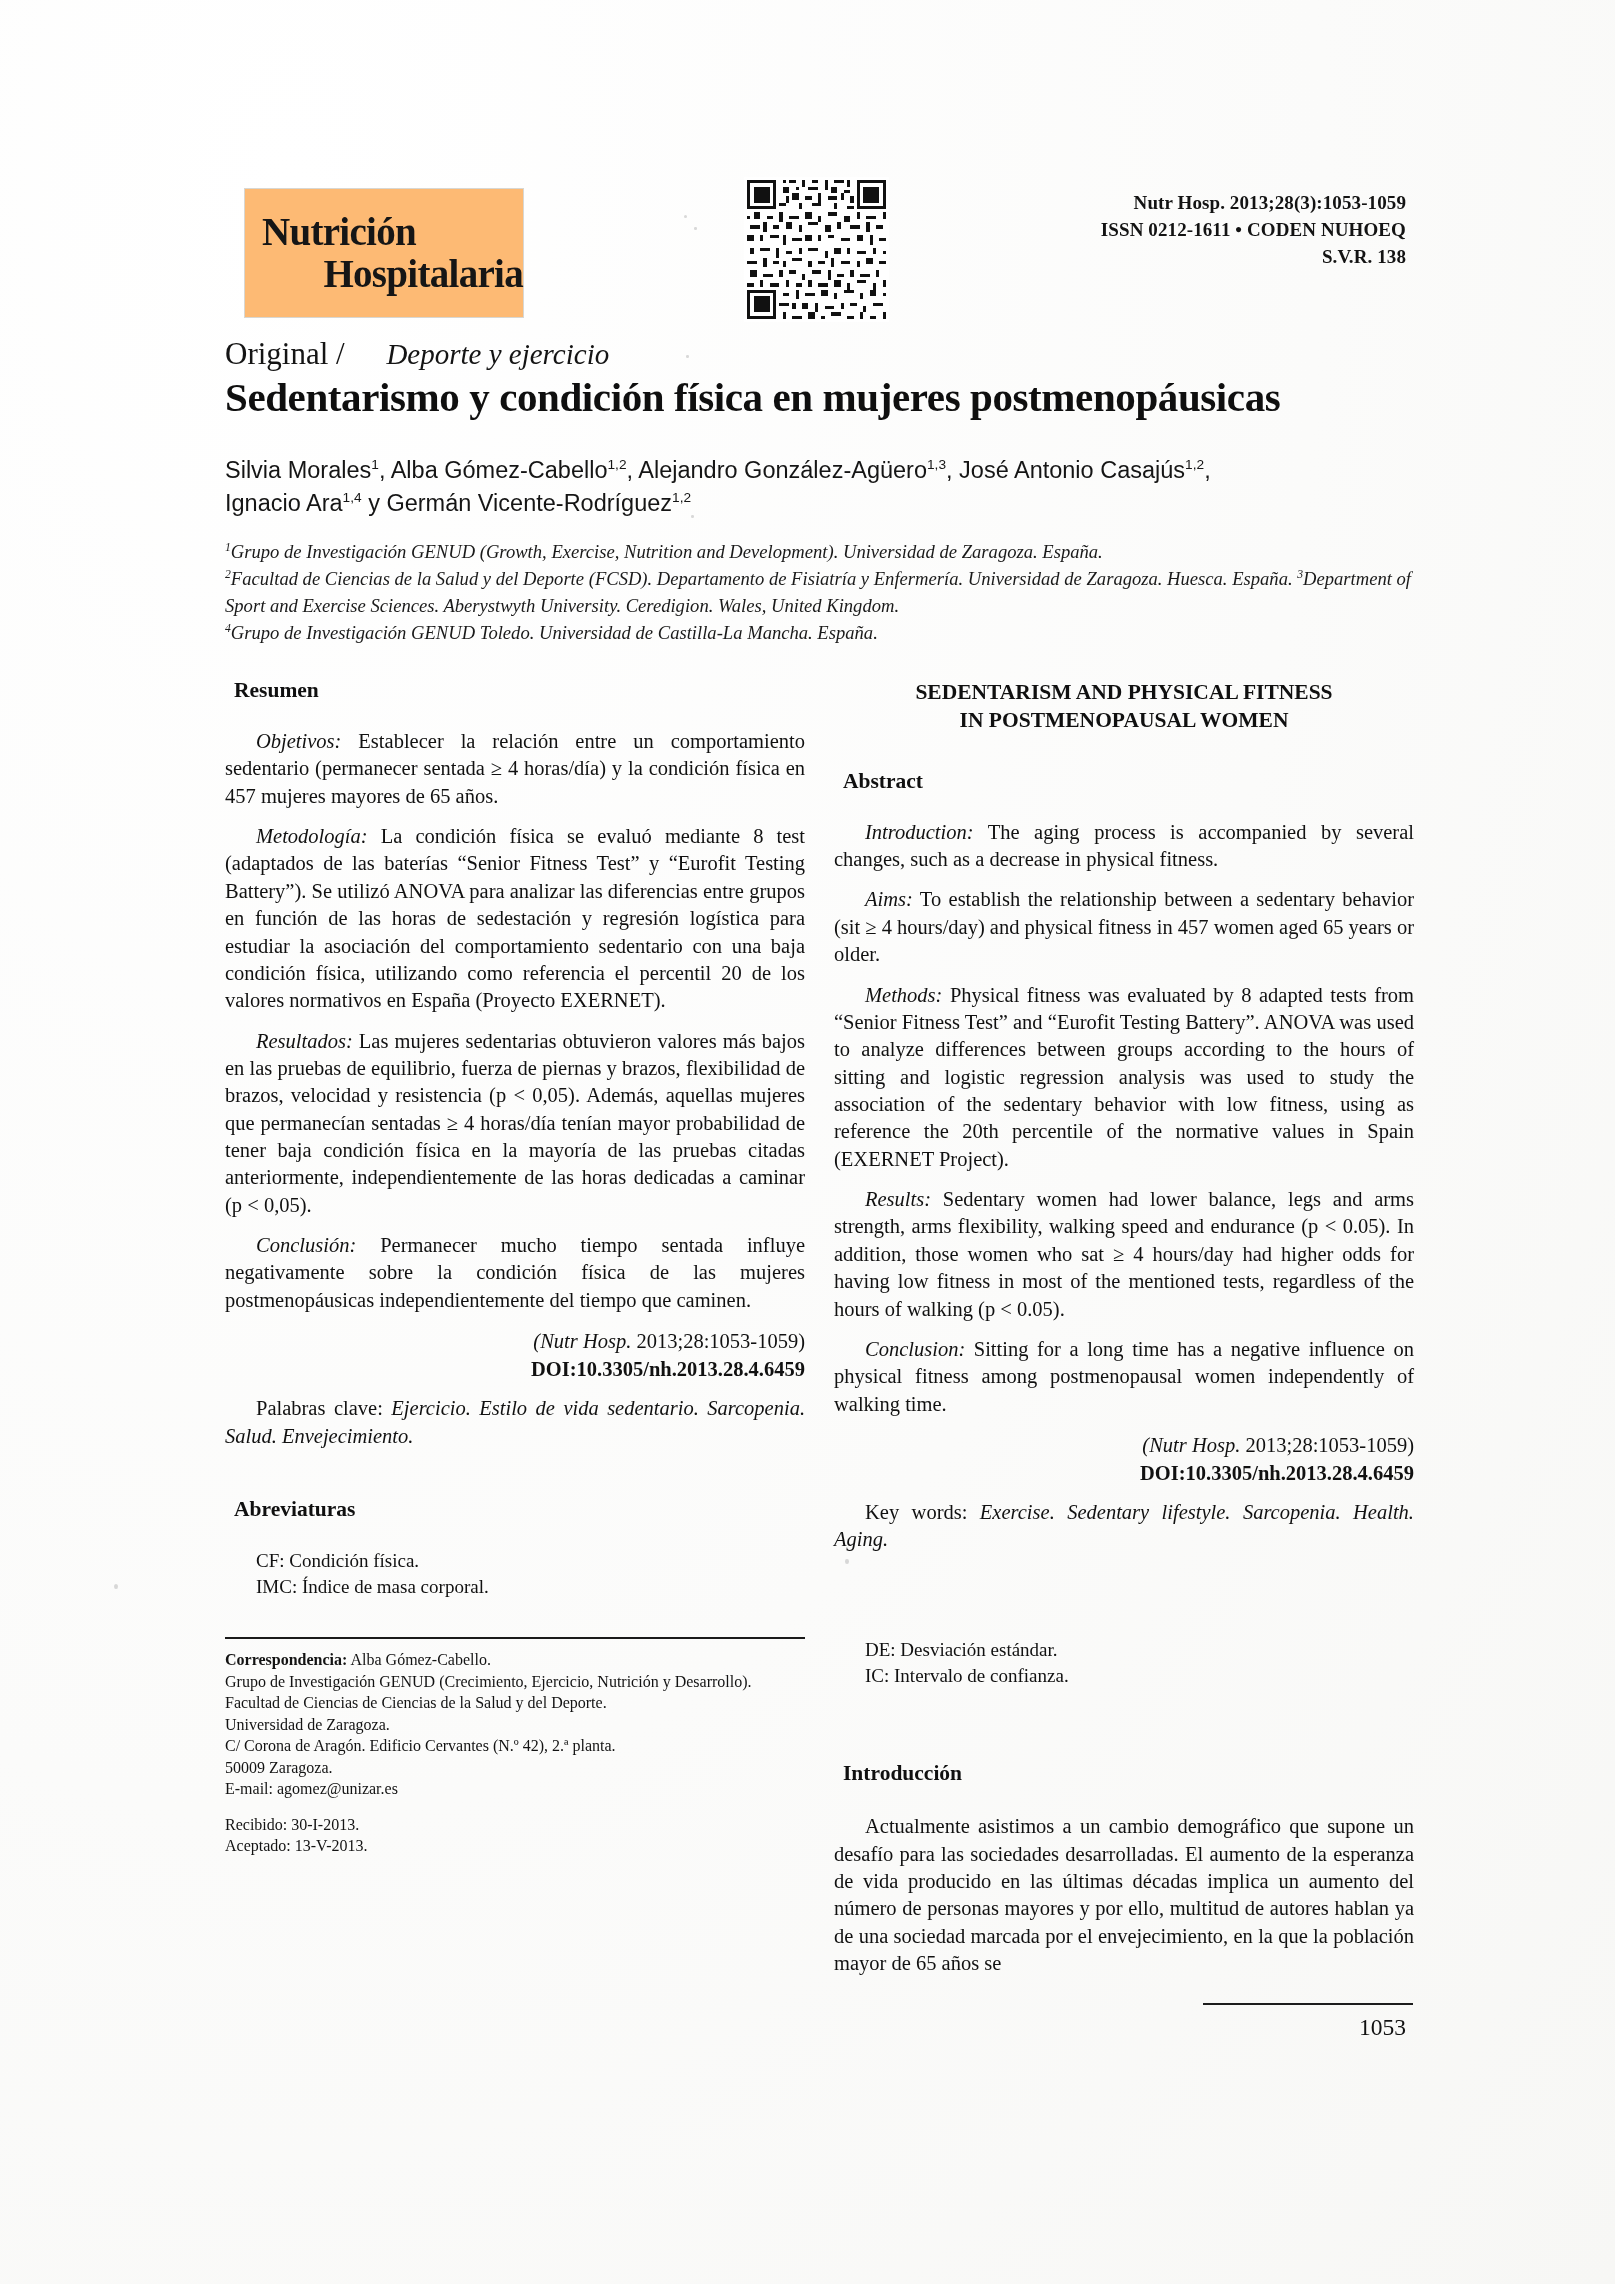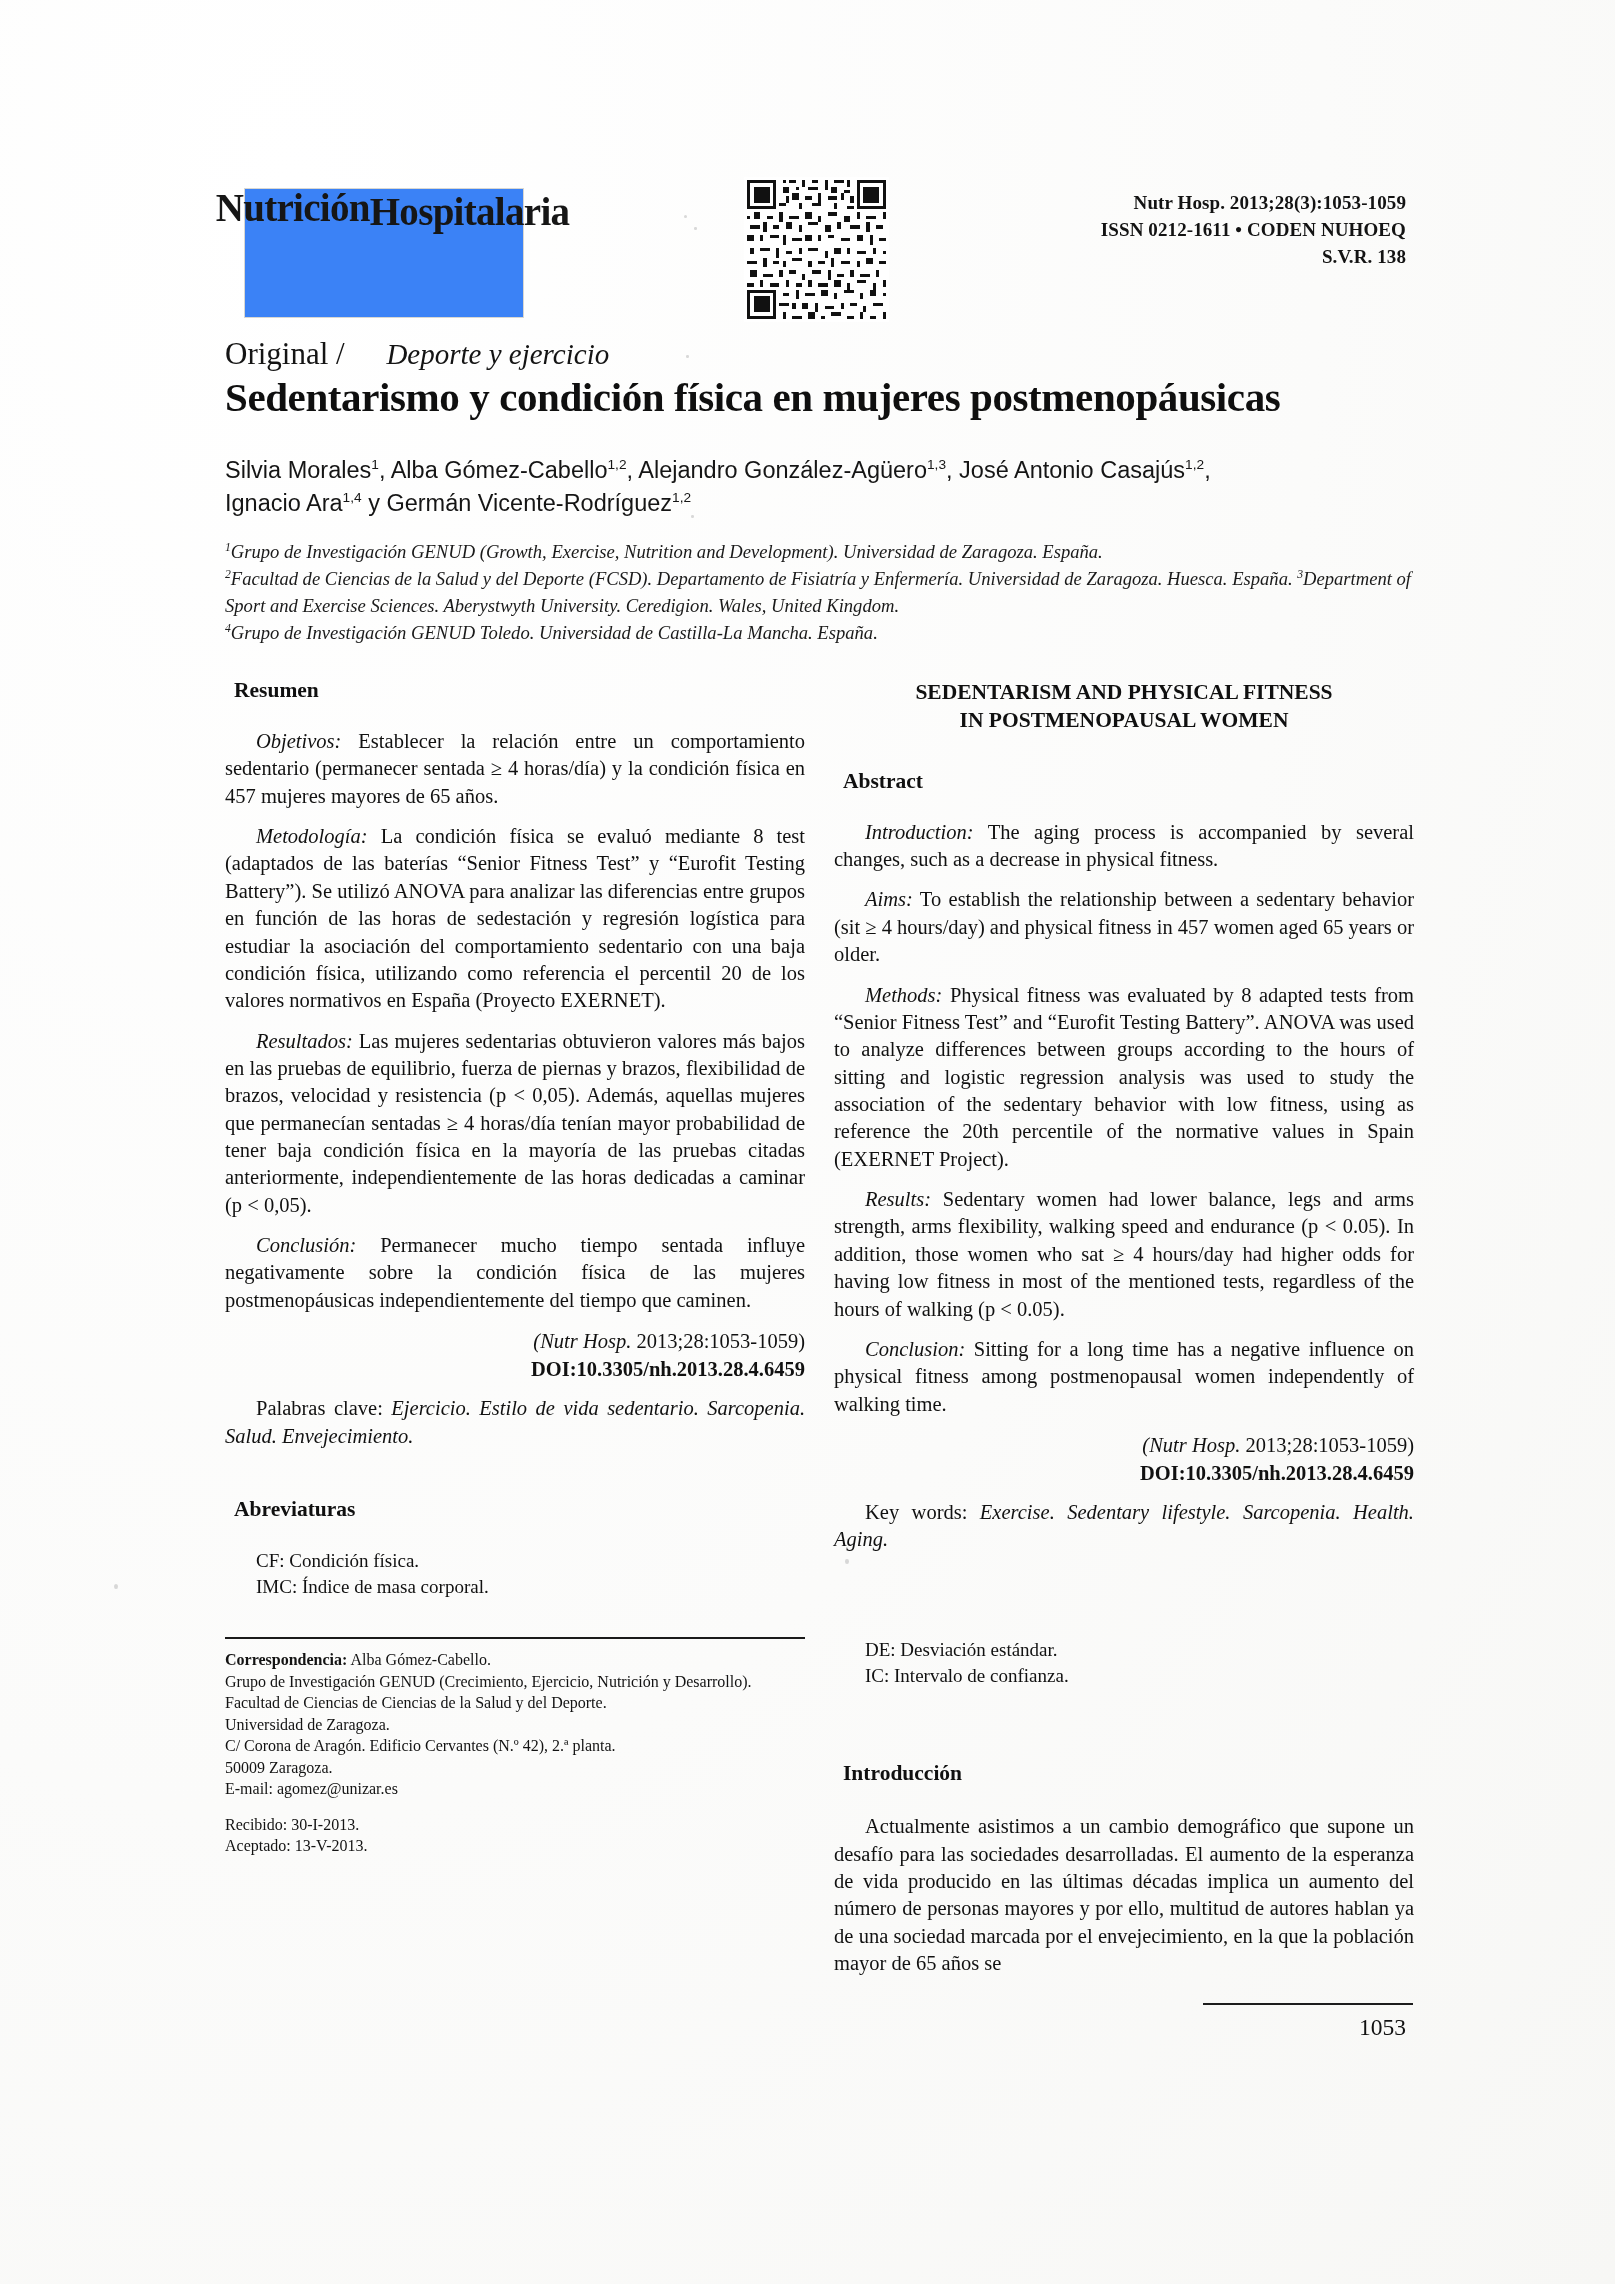--- a/index.html
+++ b/index.html
@@ -28,37 +28,37 @@
       radial-gradient(ellipse at 18% 8%, #ffffff 0%, #fbfbfa 55%, #f7f7f5 100%);
   }
 
   
   .masthead {
     position: absolute;
     left: 244px;
     top: 188px;
     width: 280px;
     height: 130px;
-    background: #3b82f6;
+    background: #fdba74;
     border: 1.3px solid #d8d7d2;
     display: flex;
-    flex-direction: row;
+    flex-direction: column;
     justify-content: center;
     padding-left: 17px;
     box-sizing: border-box;
   }
   .masthead .m1, .masthead .m2 {
     font-family: "Liberation Serif", "DejaVu Serif", serif;
     font-weight: bold;
     color: #161616;
     letter-spacing: -0.7px;
     line-height: 0.98;
   }
   .masthead .m1 { font-size: 39px; }
-  .masthead .m2 { font-size: 39px; margin-top: 3.9px; }
+  .masthead .m2 { font-size: 39px; margin-top: 3.9px; text-align: right; }
 
   
   .qr {
     position: absolute;
     left: 743px;
     top: 177px;
     width: 147px;
     height: 145px;
   }
   .qr svg { display: block; }

